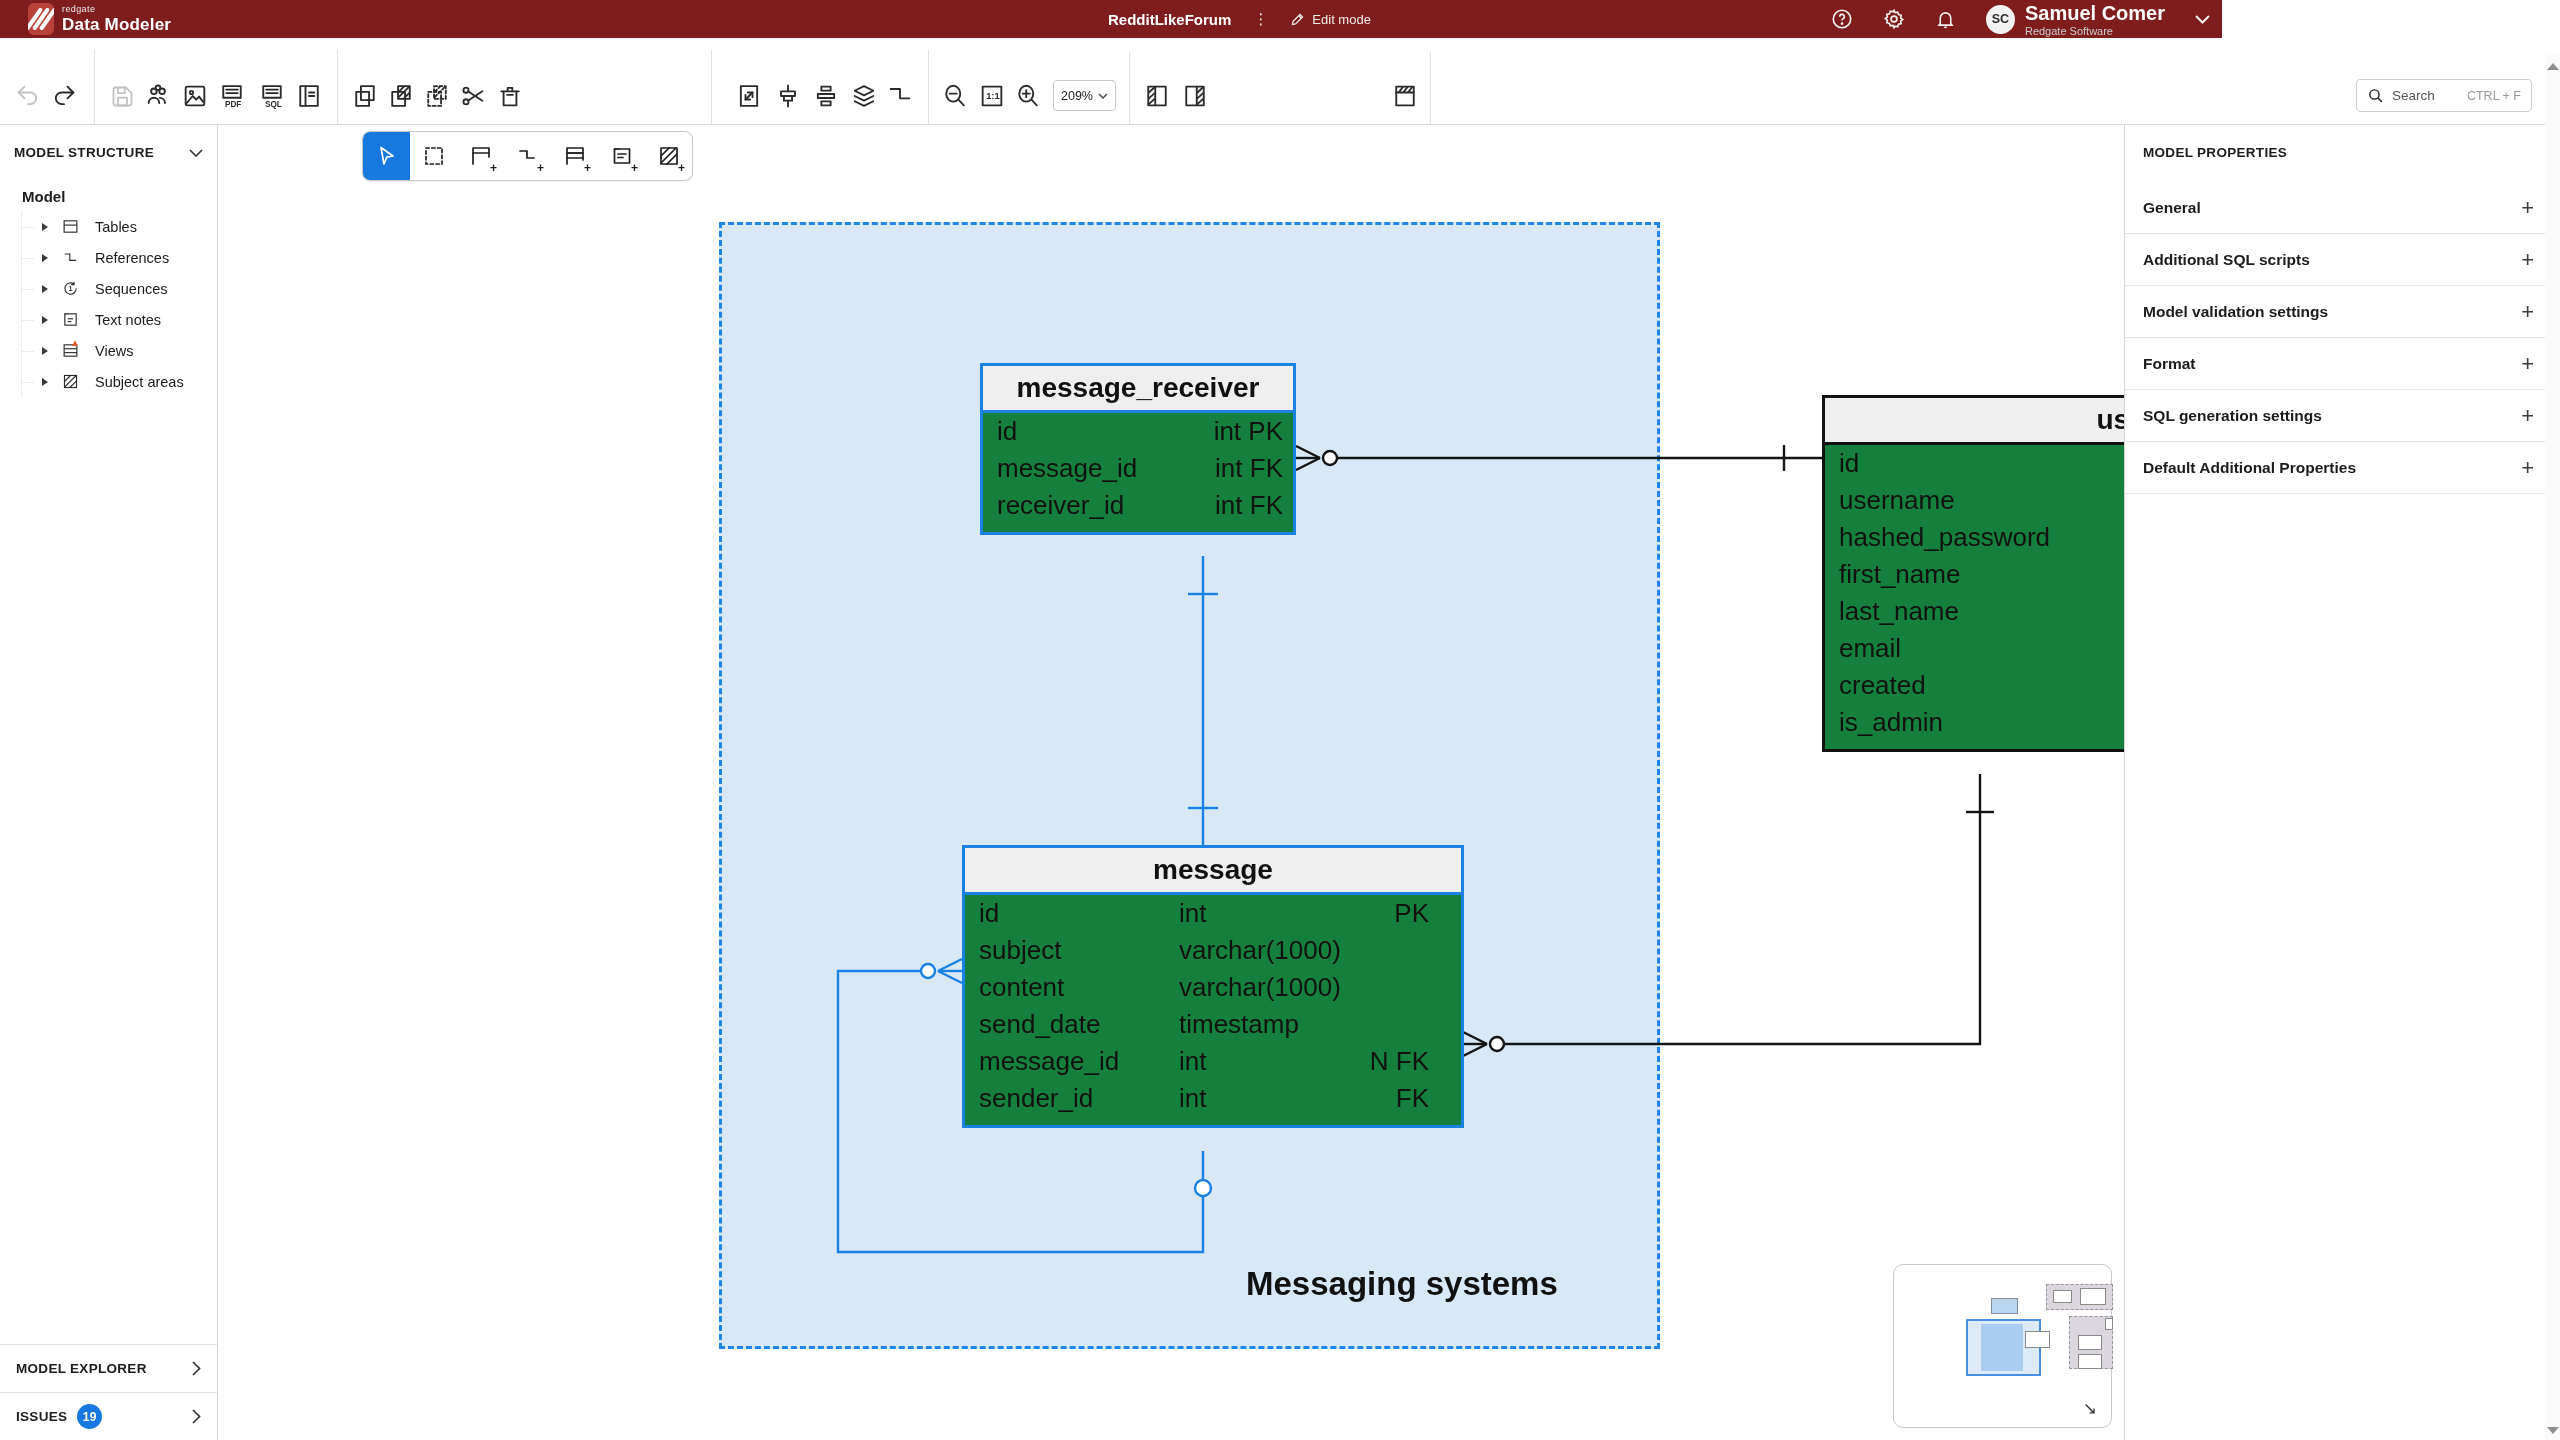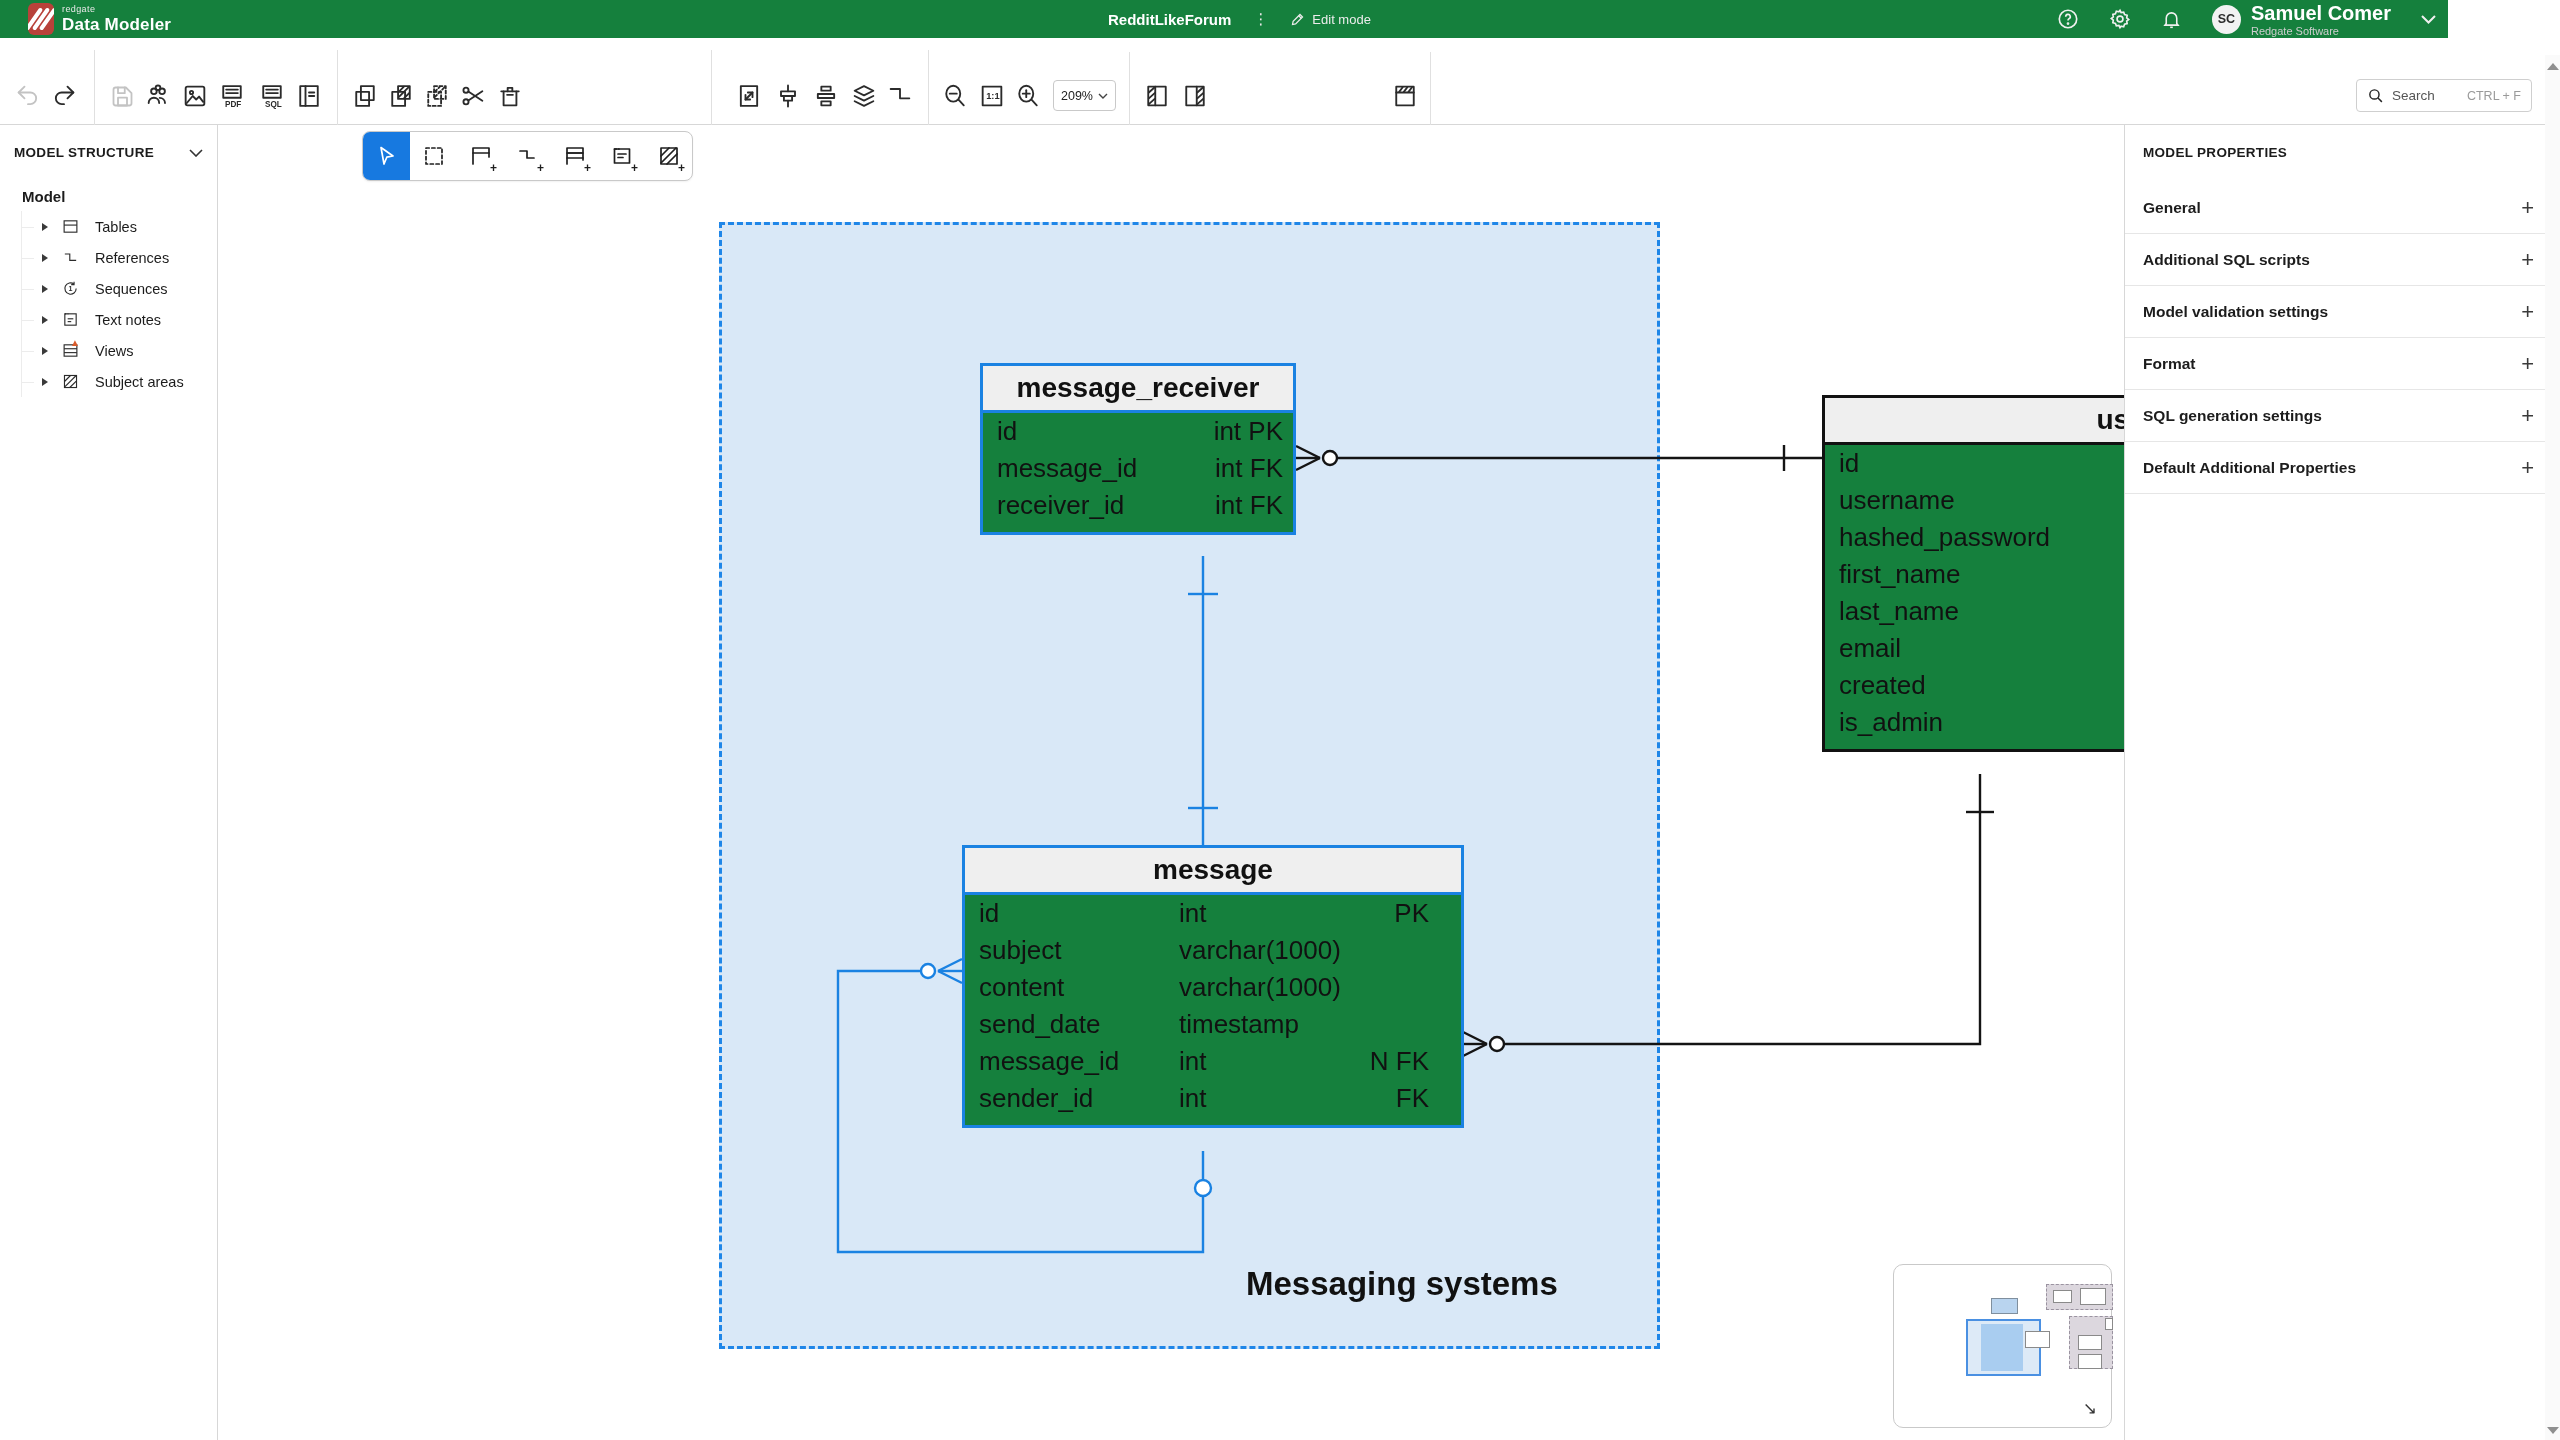--- a/index.html
+++ b/index.html
@@ -1,21 +1,21 @@
 <!DOCTYPE html>
 <html><head>
 <meta charset="utf-8">
 <style>
   * { margin:0; padding:0; box-sizing:border-box; }
   html,body { width:2560px; height:1440px; }
   body { font-family:"Liberation Sans", sans-serif; background:#fff; overflow:hidden; }
   .app { position:relative; width:2560px; height:1440px; }
 
   
-  .topbar { position:absolute; left:0; top:0; width:2448px; height:38px; background:#15803d; color:#fff;
+  .topbar { position:absolute; left:0; top:0; width:2222px; height:38px; background:#7f1d1d; color:#fff;
             display:flex; align-items:center; }
   .brand { display:flex; align-items:center; gap:8px; margin-left:28px; }
   .logo-mark { width:26px; height:32px; border-radius:6px; background:#b8423a; position:relative; overflow:hidden; }
   .logo-mark i { position:absolute; width:4px; height:26px; background:#fff; transform:rotate(35deg); top:3px; border-radius:2px;}
   .logo-mark i:nth-child(1){ left:4px; } .logo-mark i:nth-child(2){ left:11px; } .logo-mark i:nth-child(3){ left:18px; }
   .brand-text { line-height:1; }
   .brand-small { font-size:9px; color:#e8e8e8; letter-spacing:.4px; }
   .brand-big { font-size:17px; font-weight:bold; letter-spacing:.2px; margin-top:2px; }
   .tb-center { position:absolute; left:1108px; top:0; height:38px; display:flex; align-items:center; gap:22px; }
   .doc-title { font-size:15px; font-weight:bold; }
@@ -462,20 +462,39 @@
           <span class="ticon"><svg width="17" height="17" viewBox="0 0 24 24">
               <rect x="3.5" y="3.5" width="17" height="17"></rect>
               <line x1="3.5" y1="12" x2="12" y2="3.5"></line>
               <line x1="3.5" y1="20" x2="20" y2="3.5"></line>
               <line x1="11" y1="20.5" x2="20.5" y2="11"></line>
             </svg></span>
           <span class="tlabel">Subject areas</span>
         </div>
       </div>
 
+    <div class="side-bottom">
+      <div class="side-row" style="border-top:1px solid #e3e3e3">
+        <span class="grow">
+            <span>MODEL EXPLORER</span>
+          </span>
+        <svg width="9" height="15" viewBox="0 0 9 15" fill="none" stroke="#333" stroke-width="1.7">
+            <polyline points="1,1 7.5,7.5 1,14"></polyline>
+          </svg>
+      </div>
+      <div class="side-row">
+        <span class="grow">
+          <span>ISSUES</span>
+          <span class="badge">19</span>
+        </span>
+        <svg width="9" height="15" viewBox="0 0 9 15" fill="none" stroke="#333" stroke-width="1.7">
+            <polyline points="1,1 7.5,7.5 1,14"></polyline>
+          </svg>
+      </div>
+    </div>
   </div>
 
   <div class="canvas">
 
     <div class="subject-area"></div>
 
     <svg class="rel" width="1906" height="1315">
 
       <g>
         <line class="blk" x1="1078" y1="321" x2="1102" y2="333"></line>

